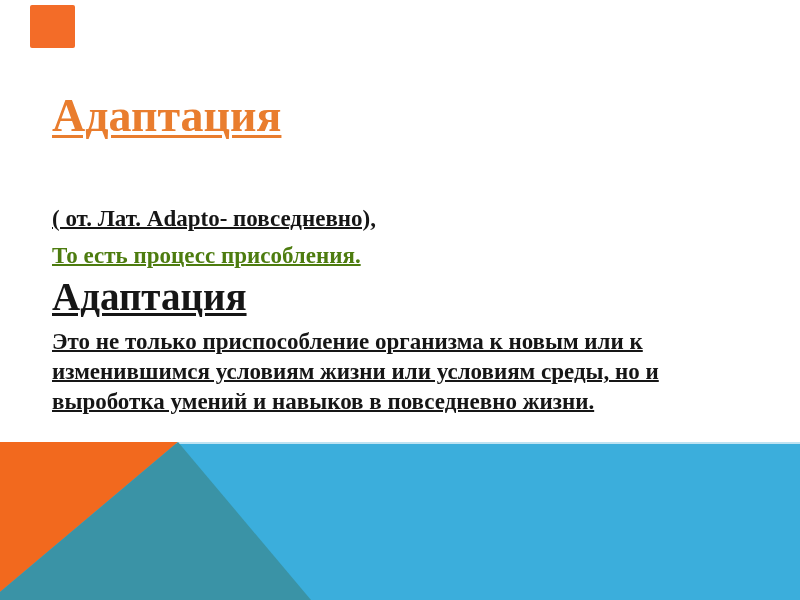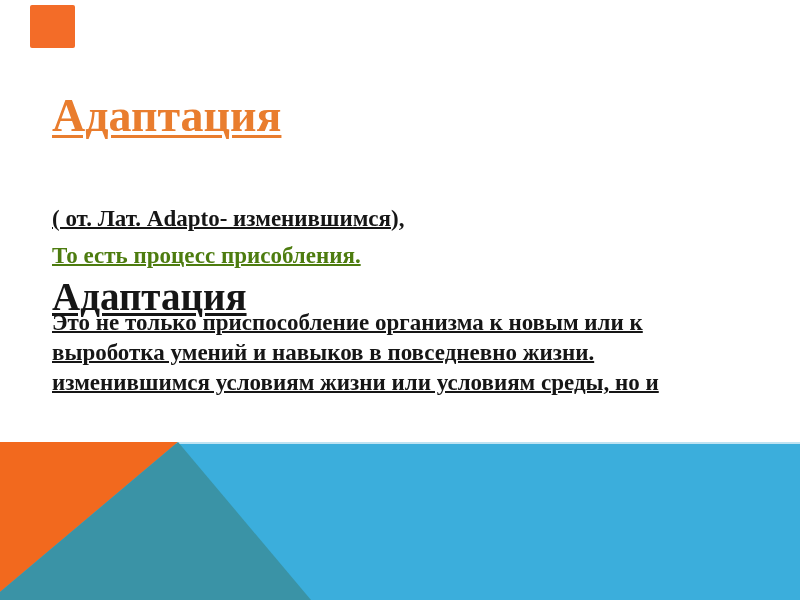--- a/index.html
+++ b/index.html
@@ -29,48 +29,48 @@
   }
   .sub1{top:204px;}
   .sub2{top:241px;}
 
   .black-heading{
     top:274px;
     font-size:39px;font-weight:bold;line-height:46px;
     text-decoration:underline;text-decoration-thickness:3px;text-underline-offset:3px;
   }
 
-  .body-par{top:308px;}
+  .body-par{top:327px;}
   .body-line{
     font-size:23px;font-weight:bold;line-height:30px;
     text-decoration:underline;text-decoration-thickness:2px;
   }
 
   .bottom-band{position:absolute;left:0;top:442px;width:800px;height:158px;}
   .bottom-band svg{display:block;width:800px;height:158px;}
 </style>
 </head>
 <body>
 
 <div class="slide">
 
   <div class="accent-square" style="background: rgb(243, 108, 40);"></div>
 
   <div class="textcol slide-title" style="color: rgb(233, 125, 46);">Адаптация</div>
 
-  <div class="textcol sub-line sub1" style="color: rgb(22, 22, 22);">( от. Лат. Adapto- изменившимся),</div>
+  <div class="textcol sub-line sub1" style="color: rgb(22, 22, 22);">( от. Лат. Adapto- повседневно),</div>
 
   <div class="textcol sub-line sub2" style="color: #4d7c0f;">То есть процесс присобления.</div>
 
   <div class="textcol black-heading" style="color: rgb(22, 22, 22);">Адаптация</div>
 
   <div class="textcol body-par">
     <div class="body-line" style="color: rgb(22, 22, 22);">Это не только приспособление организма к новым или к</div>
+    <div class="body-line" style="color: rgb(22, 22, 22);">изменившимся условиям жизни или условиям среды, но и</div>
     <div class="body-line" style="color: rgb(22, 22, 22);">выроботка умений и навыков в повседневно жизни.</div>
-    <div class="body-line" style="color: rgb(22, 22, 22);">изменившимся условиям жизни или условиям среды, но и</div>
   </div>
 
   <div class="bottom-band">
     <svg viewBox="0 0 800 158" preserveAspectRatio="none">
       <rect x="0" y="0" width="800" height="158" fill="#3BAEDC"></rect>
       <rect x="0" y="0" width="800" height="2" fill="#BFE3F2"></rect>
       <polygon points="0,0 178,0 0,150" fill="#F2691E"></polygon>
       <polygon points="178,0 311,158 0,158 0,150" fill="#3A93A6"></polygon>
     </svg>
   </div>

